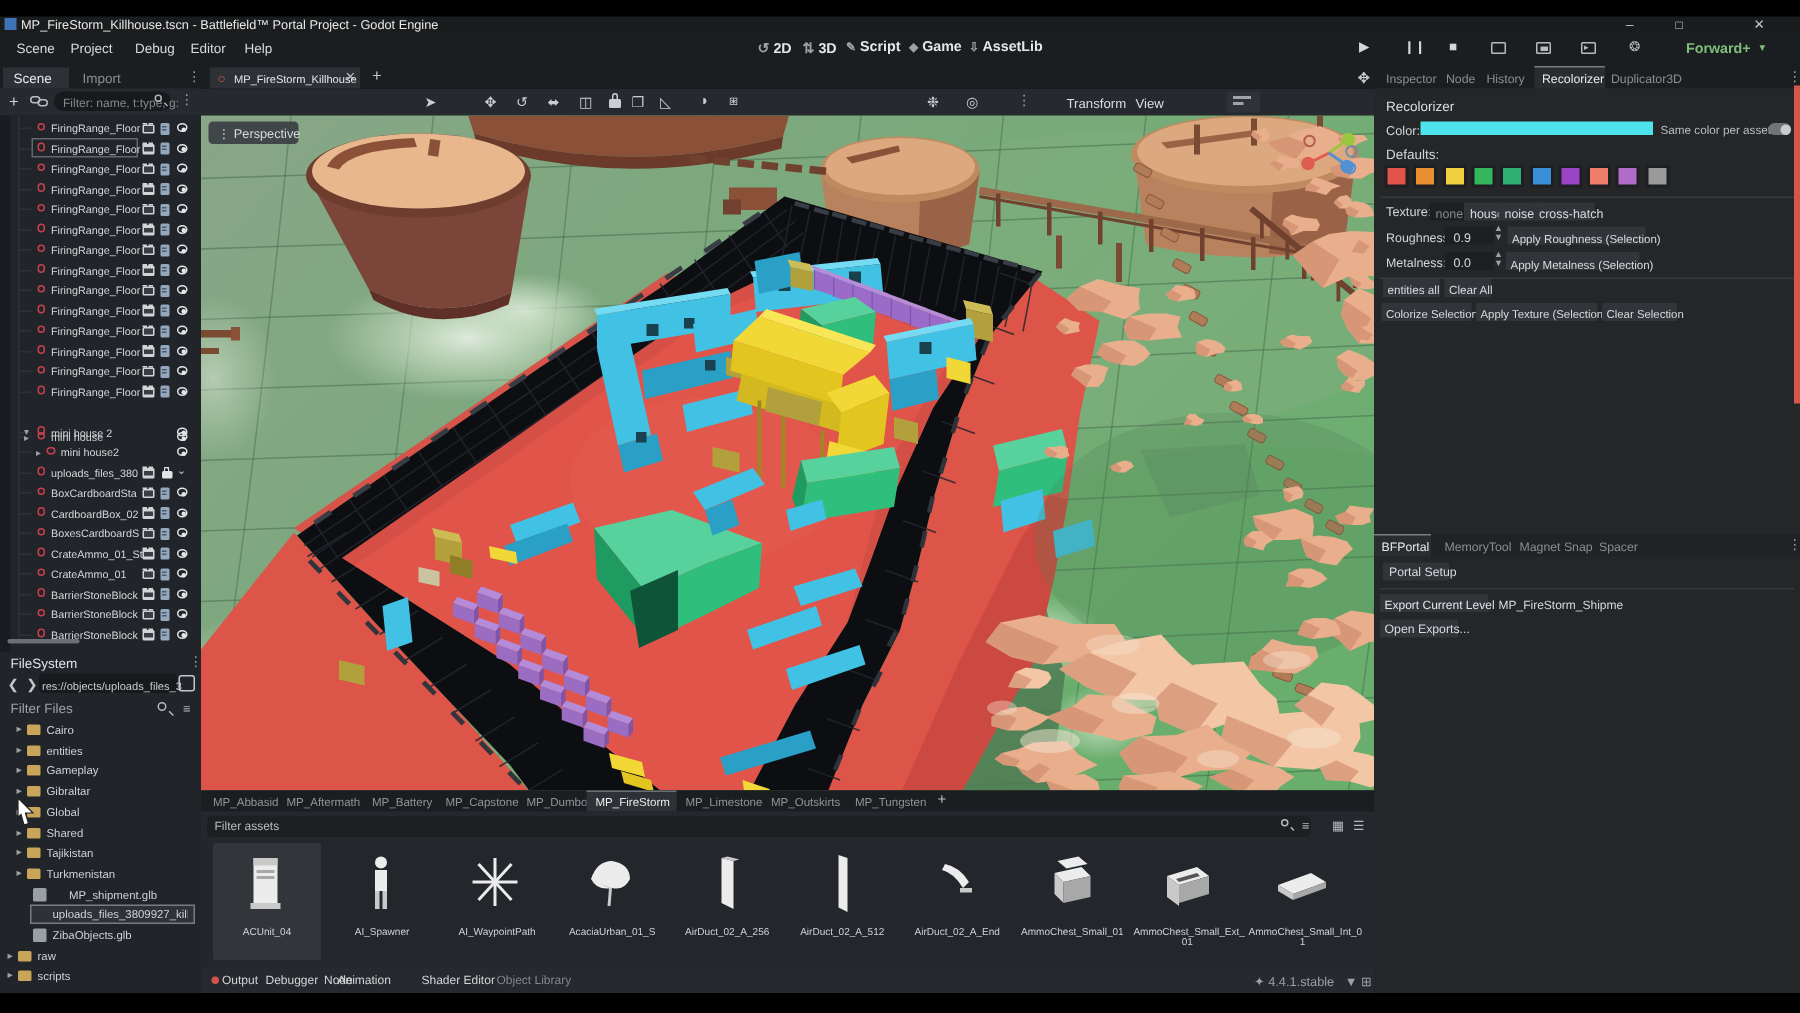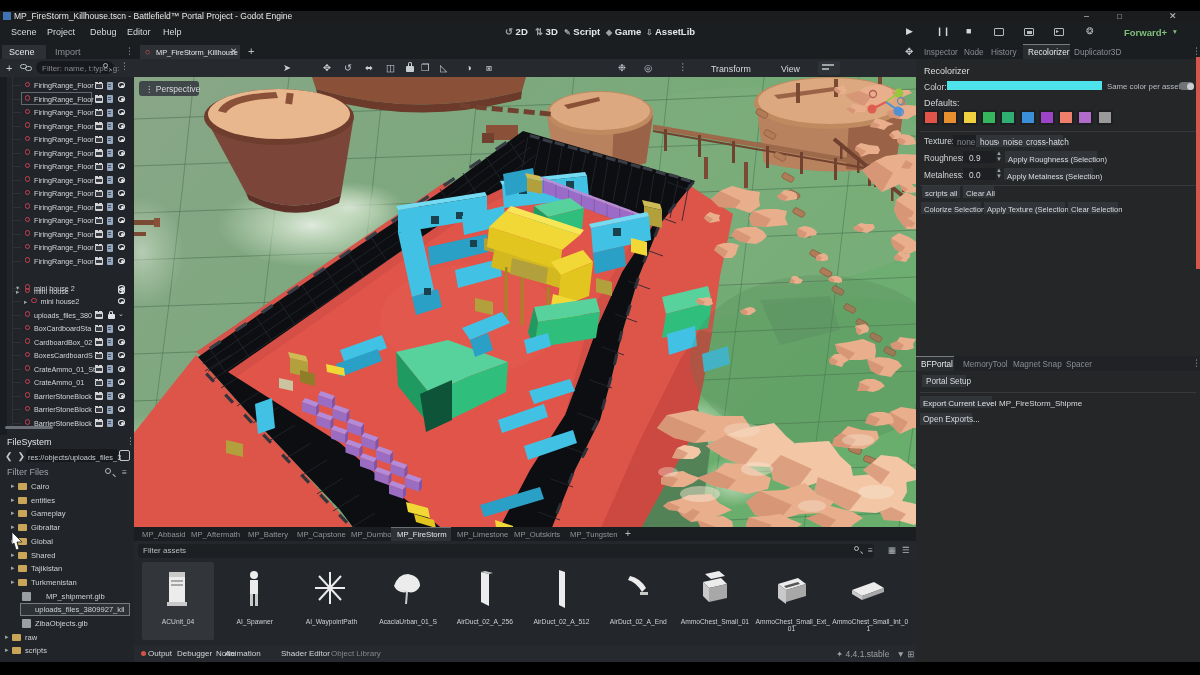--- a/index.html
+++ b/index.html
@@ -508,21 +508,21 @@
       <span class="abs" style="left:128px;top:3px;width:4px;height:5px;border:1.3px solid #c9ced3;border-bottom:none;border-radius:3px 3px 0 0;"></span>
 <span class="abs" style="left:141px;top:3px;">❐</span>
 <span class="abs" style="left:160px;top:3px;">◺</span>
 <span class="abs" style="left:186px;top:3px;">◑</span>
 <span class="abs" style="left:206px;top:3px;">⧆</span>
 <span class="abs" style="left:338px;top:3px;">❉</span>
 <span class="abs" style="left:364px;top:3px;">◎</span>
 <span class="abs" style="left:398px;top:2px;color:#9da2a7;">⋮</span>
 </div>
 <div class="abs txt" style="left:711px;top:63.5px;font-size:8.8px;color:#dadde0;">Transform</div>
-<div class="abs txt" style="left:781px;top:63.5px;font-size:8.8px;color:#dadde0;">View</div>
+<div class="abs txt" style="left:757px;top:63.5px;font-size:8.8px;color:#dadde0;">View</div>
 <div class="abs" style="left:818px;top:61px;width:22px;height:14px;background:#2f3338;border-radius:2px;"></div>
 <div class="abs" style="left:822px;top:64px;width:12px;height:2px;background:#9ea3a8;"></div>
 <div class="abs" style="left:822px;top:68px;width:7px;height:2px;background:#9ea3a8;"></div>
 
 <div id="vp" class="abs" style="left:134px;top:77px;width:782px;height:450px;background:#7ba47c;overflow:hidden;"><svg width="782" height="450" viewBox="0 0 782 450" xmlns="http://www.w3.org/2000/svg">
 <defs>
 <radialGradient id="gl1">
             <stop offset="0%" stop-color="#e4eee1" stop-opacity="0.95"></stop>
             <stop offset="55%" stop-color="#cfe2c8" stop-opacity="0.5"></stop>
             <stop offset="100%" stop-color="#cfe2c8" stop-opacity="0"></stop>
@@ -1184,21 +1184,21 @@
  <div class="abs" style="left:89px;top:107px;width:92px;height:12px;background:#313438;"></div>
  <div class="abs txt" style="left:92px;top:110.5px;font-size:7.7px;color:#d8dbde;">Apply Roughness (Selection)</div>
  <div class="abs txt" style="left:8px;top:126px;font-size:8.3px;color:#d3d6d9;">Metalness:</div>
  <div class="abs" style="left:47px;top:124px;width:33px;height:12px;background:#1d1f22;"></div>
  <div class="abs txt" style="left:53px;top:126px;font-size:8.3px;color:#d8dbde;">0.0</div>
  <div class="abs txt" style="left:80px;top:123px;font-size:6px;color:#9da2a7;">▲<br>▼</div>
  <div class="abs" style="left:88px;top:124px;width:89px;height:12px;background:#313438;"></div>
  <div class="abs txt" style="left:91px;top:127.5px;font-size:7.7px;color:#d8dbde;">Apply Metalness (Selection)</div>
  <div class="abs" style="left:4px;top:141px;width:276px;height:1px;background:#37393c;"></div>
  <div class="abs" style="left:6px;top:142px;width:38px;height:12px;background:#313438;"></div>
- <div class="abs txt" style="left:9px;top:144.5px;font-size:7.8px;color:#d8dbde;">scripts all</div>
+ <div class="abs txt" style="left:9px;top:144.5px;font-size:7.8px;color:#d8dbde;">entities all</div>
  <div class="abs" style="left:47px;top:142px;width:31px;height:12px;background:#313438;"></div>
  <div class="abs txt" style="left:50px;top:144.5px;font-size:7.8px;color:#d8dbde;">Clear All</div>
  <div class="abs" style="left:5px;top:158px;width:60px;height:12px;background:#313438;"></div>
  <div class="abs txt" style="left:8px;top:160.5px;font-size:7.6px;color:#d8dbde;">Colorize Selection</div>
  <div class="abs" style="left:68px;top:158px;width:81px;height:12px;background:#313438;"></div>
  <div class="abs txt" style="left:71px;top:160.5px;font-size:7.6px;color:#d8dbde;">Apply Texture (Selection)</div>
  <div class="abs" style="left:152px;top:158px;width:50px;height:12px;background:#313438;"></div>
  <div class="abs txt" style="left:155px;top:160.5px;font-size:7.6px;color:#d8dbde;">Clear Selection</div>
 
  <div class="abs" style="left:0;top:312px;width:284px;height:15px;background:#202225;"></div>

